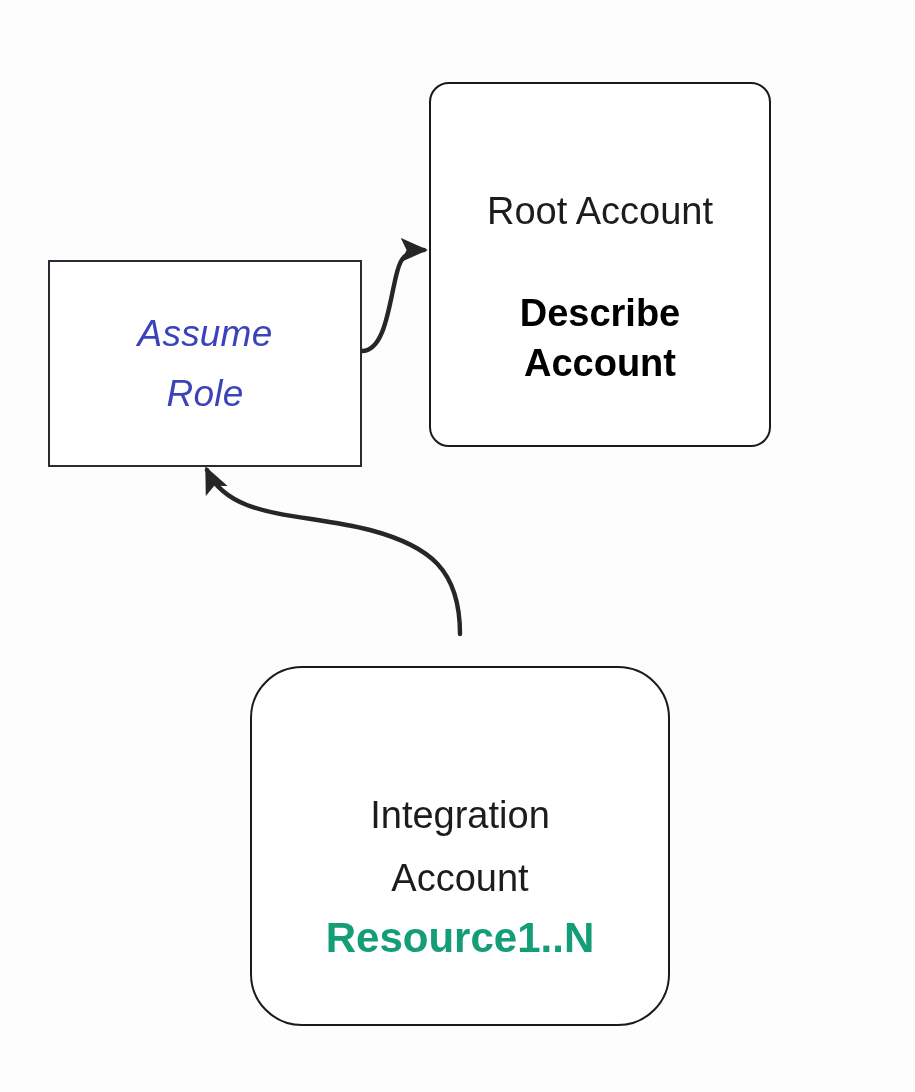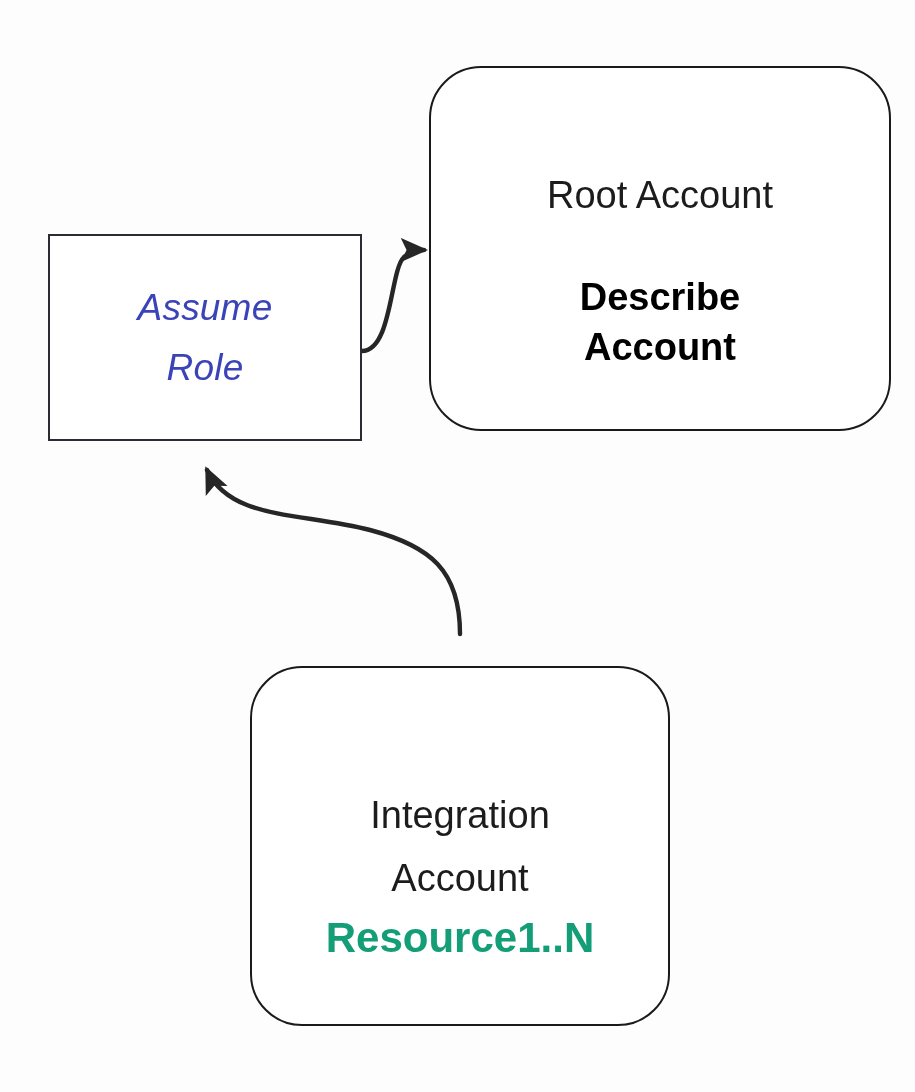--- a/index.html
+++ b/index.html
@@ -45,42 +45,43 @@
   }
 
   .node-rect {
     border: 2px solid #2b2b34;
     border-radius: 0;
   }
 
   
   #node-root-account {
     left: 429px;
-    top: 66px;
-    width: 462px;
+    top: 82px;
+    width: 342px;
     height: 365px;
+    border-radius: 20px;
   }
   #node-root-account .title {
     font-size: 38px;
     color: #1c1c1c;
     line-height: 1.05;
     margin-top: 52px;
   }
   #node-root-account .badge {
     margin-top: 56px;
     font-size: 38px;
     font-weight: bold;
     color: #000000;
     line-height: 1.32;
   }
 
   
   #node-assume-role {
     left: 48px;
-    top: 234px;
+    top: 260px;
     width: 314px;
     height: 207px;
   }
   #node-assume-role .role-text {
     font-size: 37px;
     font-style: italic;
     color: #3b43b8;
     line-height: 1.62;
     letter-spacing: 0.2px;
   }

